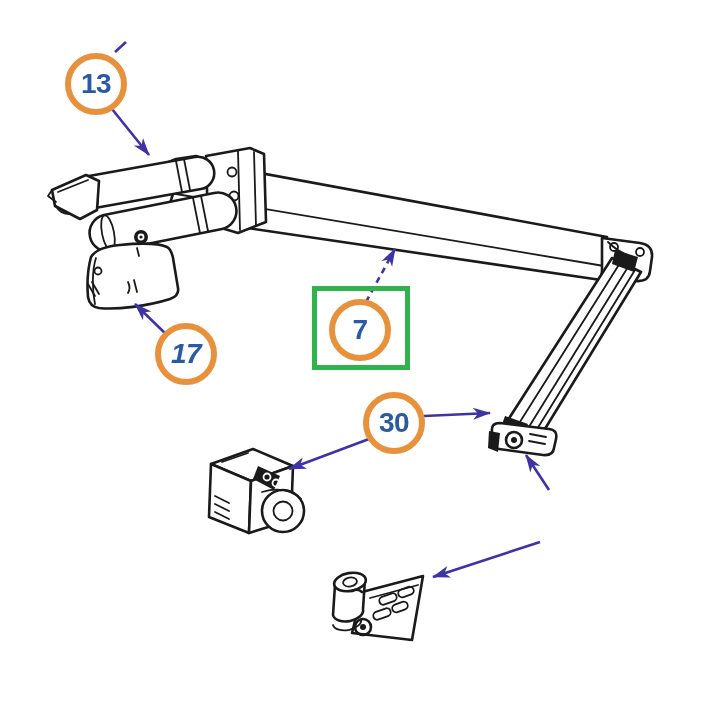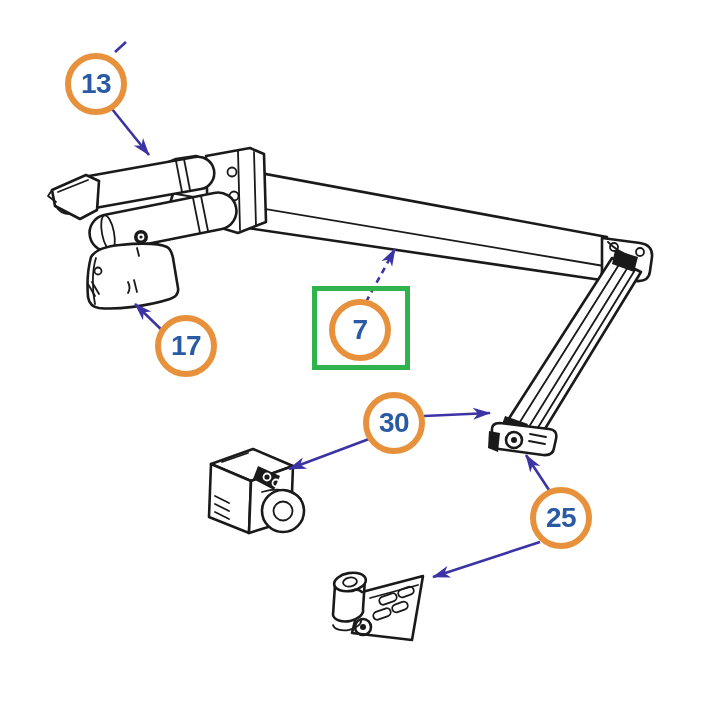--- a/index.html
+++ b/index.html
@@ -152,26 +152,23 @@
       <line x1="549" y1="490" x2="526" y2="455" marker-end="url(#ah)"></line>
       <line x1="540" y1="542" x2="433" y2="577" marker-end="url(#ah)"></line>
     </g>
   </svg>
 
   <div class="highlight"></div>
 
   <div class="callout" style="left:65px;top:53px;">
     <span>13</span>
   </div>
-  <div class="callout" style="left:155px;top:315px;">
+  <div class="callout" style="left:155px;top:323px;font-style:italic;">
     <span>17</span>
   </div>
   <div class="callout" style="left:329px;top:299px;">
     <span>7</span>
   </div>
   <div class="callout" style="left:363px;top:392px;">
     <span>30</span>
   </div>
-  <div class="callout" style="left:530px;top:487px;">
-    <span>25</span>
-  </div>
 
 </div>
 
 </body></html>

